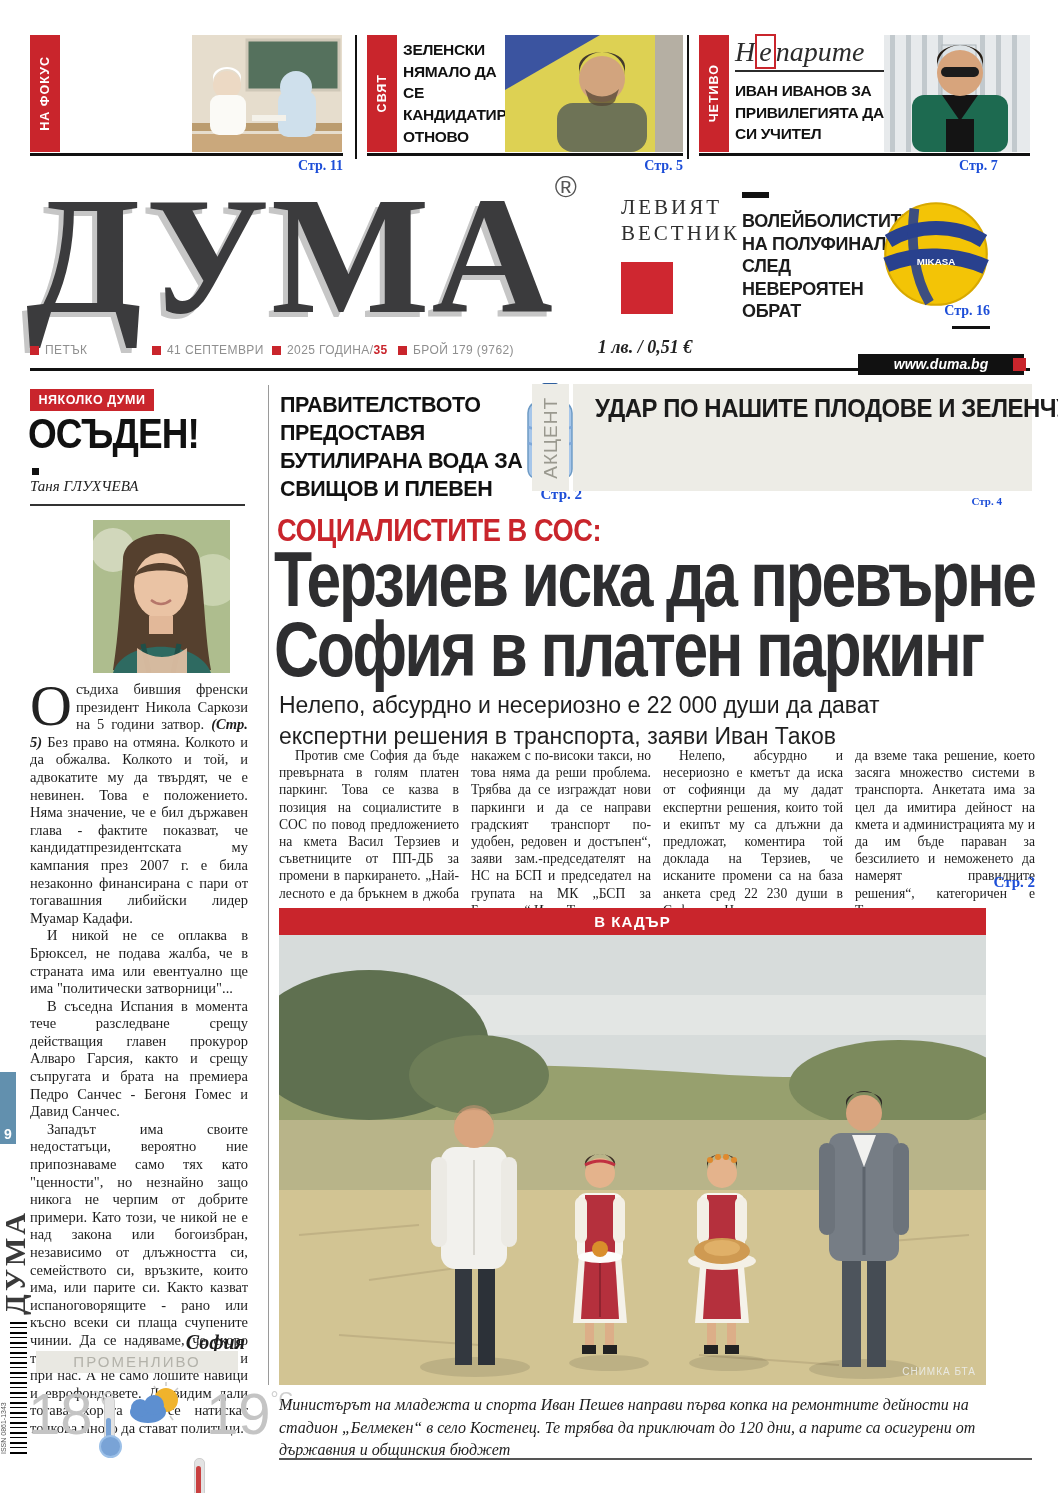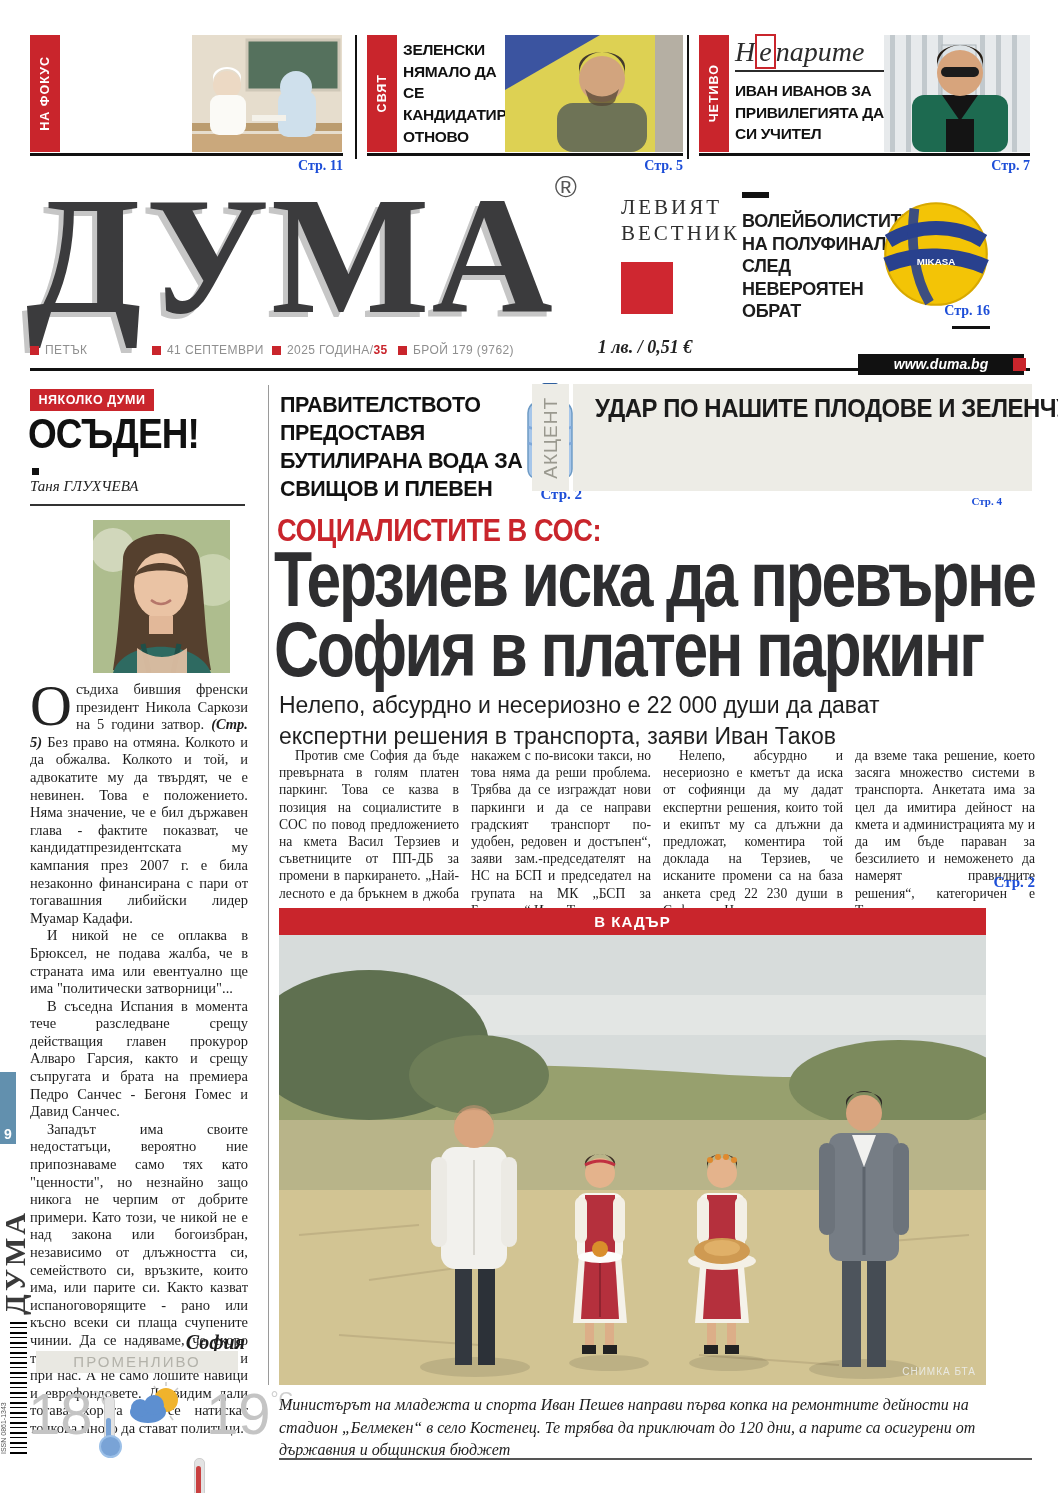--- a/index.html
+++ b/index.html
@@ -96,21 +96,21 @@
       <rect x="58" y="10" width="34" height="60" fill="#dde3e6" stroke="#aeb6ba"></rect>
       <rect x="28" y="60" width="96" height="57" rx="12" fill="#1d6a50"></rect>
       <polygon points="58,60 76,86 94,60" fill="#141414"></polygon>
       <rect x="62" y="84" width="28" height="33" fill="#141414"></rect>
       <circle cx="76" cy="38" r="23" fill="#d7a47c"></circle>
       <path d="M53 33 a23 23 0 0 1 46 0 l0 -8 a23 15 0 0 0 -46 0 z" fill="#241b12"></path>
       <rect x="57" y="32" width="38" height="10" rx="5" fill="#1c1c1c"></rect>
     </svg>
   </div>
   <div class="abs rule" style="left:699px;top:153px;width:331px;height:3px;"></div>
-  <div class="abs pageref" style="left:927px;top:158px;width:103px;">Стр. 7</div>
+  <div class="abs pageref" style="left:927px;top:158px;width:103px;text-align:center;">Стр. 7</div>
 
   <div class="abs" style="left:26px;top:170px;">
     <span class="serif" style="font-weight:bold;font-size:168px;line-height:1;letter-spacing:2px;color:#3b3b3d;text-shadow:-5px 5px 0 #c6c6c6;">ДУМА</span><span style="font-size:30px;color:#555;vertical-align:115px;">®</span>
   </div>
   <div class="abs serif" style="left:621px;top:194px;font-size:21px;letter-spacing:3px;line-height:1.25;color:#2e2e2e;">
     <div>ЛЕВИЯТ</div>
     <div>ВЕСТНИК</div>
   </div>
   <div class="abs" style="left:621px;top:262px;width:52px;height:52px;background:#cf2730;"></div>
   <div class="abs" style="left:742px;top:192px;width:27px;height:6px;background:#111;"></div>

